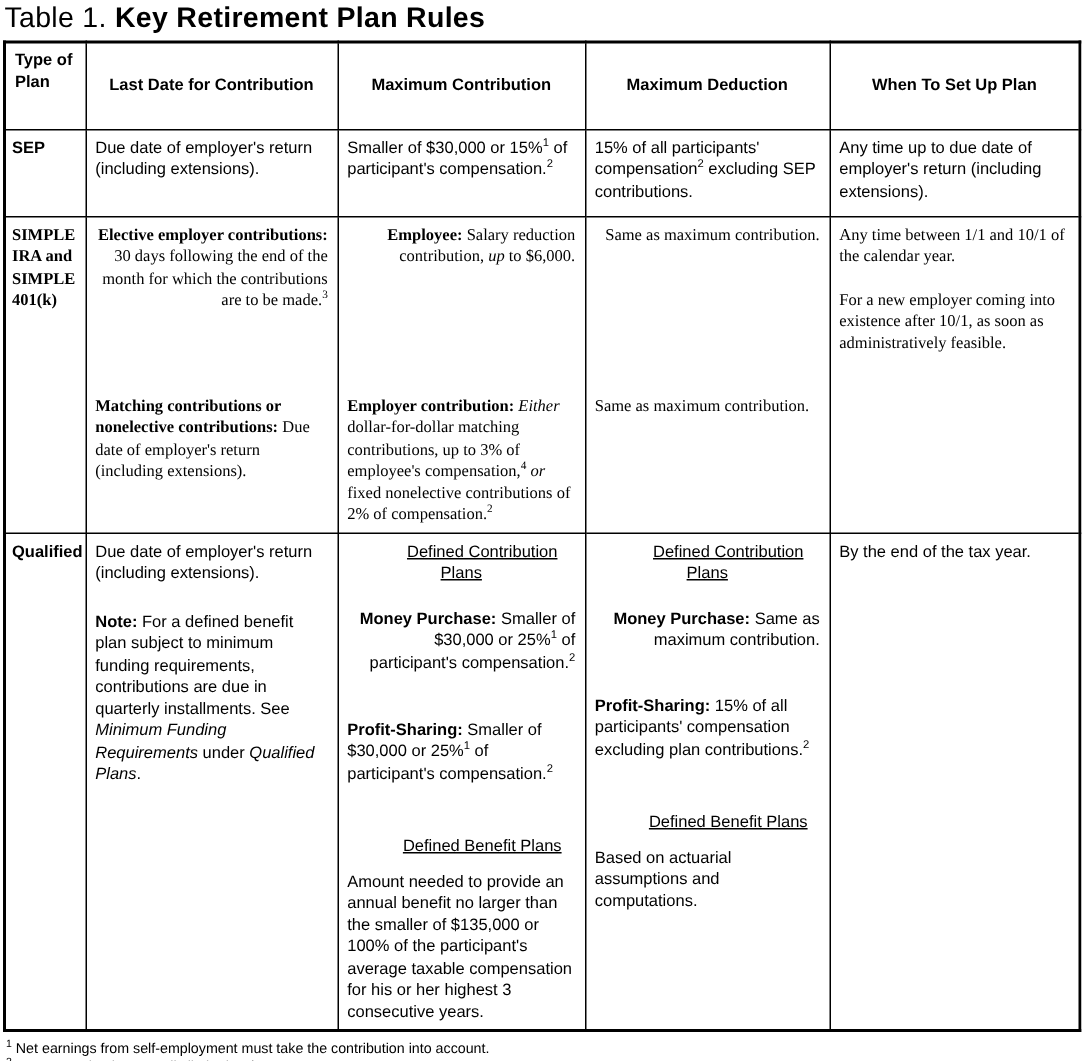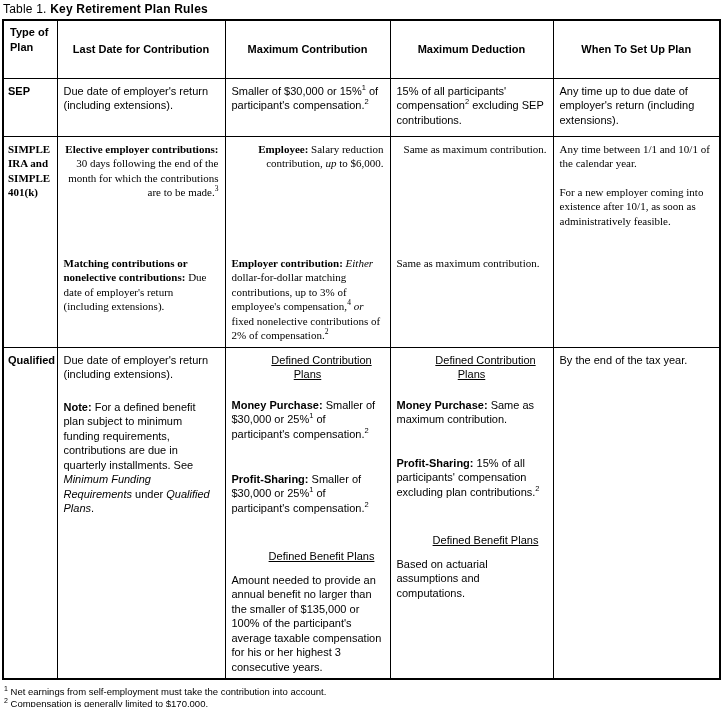--- a/index.html
+++ b/index.html
@@ -1,39 +1,39 @@
 <!DOCTYPE html>
 <html><head>
 <meta charset="utf-8">
 <style>
   * { box-sizing: border-box; }
   html, body { margin: 0; padding: 0; background: #fff; color: #000; }
   body { font-family: "Liberation Sans", sans-serif; width: 721px; }
   .page { width: 721px; padding: 1px 1px 0 2px; }
-  .title { font-size: 12px; padding: 1px 0 3px 1px; letter-spacing: 0.2px; }
+  .title { font-size: 19px; padding: 1px 0 3px 1px; letter-spacing: 0.2px; }
   .title .bold { font-weight: bold; }
   table { border-collapse: collapse; width: 717px; table-layout: fixed; border: 2px solid #000; }
   th, td { border: 1.5px solid #000; padding: 5px 6px 4px 6px; vertical-align: top; font-size: 11px; line-height: 1.32; }
   th { font-weight: bold; text-align: center; vertical-align: middle; }
   th.type-col { text-align: left; vertical-align: top; padding-top: 4px; }
   tr.header-row { height: 58px; }
   tr.sep-row { height: 58px; }
   tr.simple-row { height: 203px; font-family: Liberation Serif, serif; }
   tr.qualified-row { height: 315px; }
   td.type-cell { font-weight: bold; padding-left: 4px; padding-right: 2px; }
   .para { margin: 0; }
   .para + .para { margin-top: 14px; }
   .blk1 { min-height: 100px; text-align: right; }
   sup { font-size: 7.5px; vertical-align: super; line-height: 0; }
   i { font-style: italic; }
   b { font-weight: bold; }
   .uhead { text-align: center; margin: 0; }
   .uhead span { text-decoration: underline; margin-left: 28px; }
   .q-head1 { min-height: 45px; }
-  .q-blk-money { min-height: 58px; }
+  .q-blk-money { min-height: 58px; text-align: right; }
   .q-blk-profit { min-height: 77px; }
   .q-head2 { min-height: 24px; }
   .q-date1 { min-height: 47px; }
   .footnotes { padding: 6px 0 0 2px; }
   .footnote { font-size: 9.5px; line-height: 1.22; }
   .footnote sup { font-size: 7px; }
 </style>
 </head>
 <body>
 

